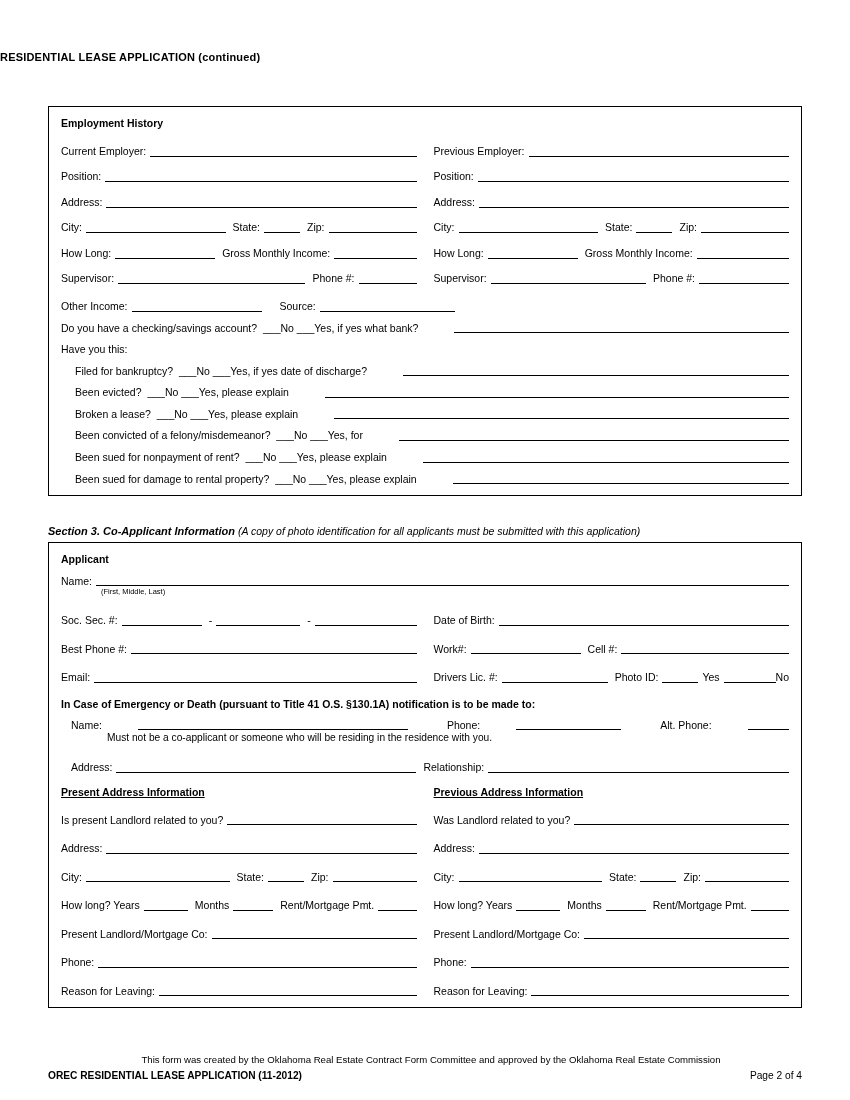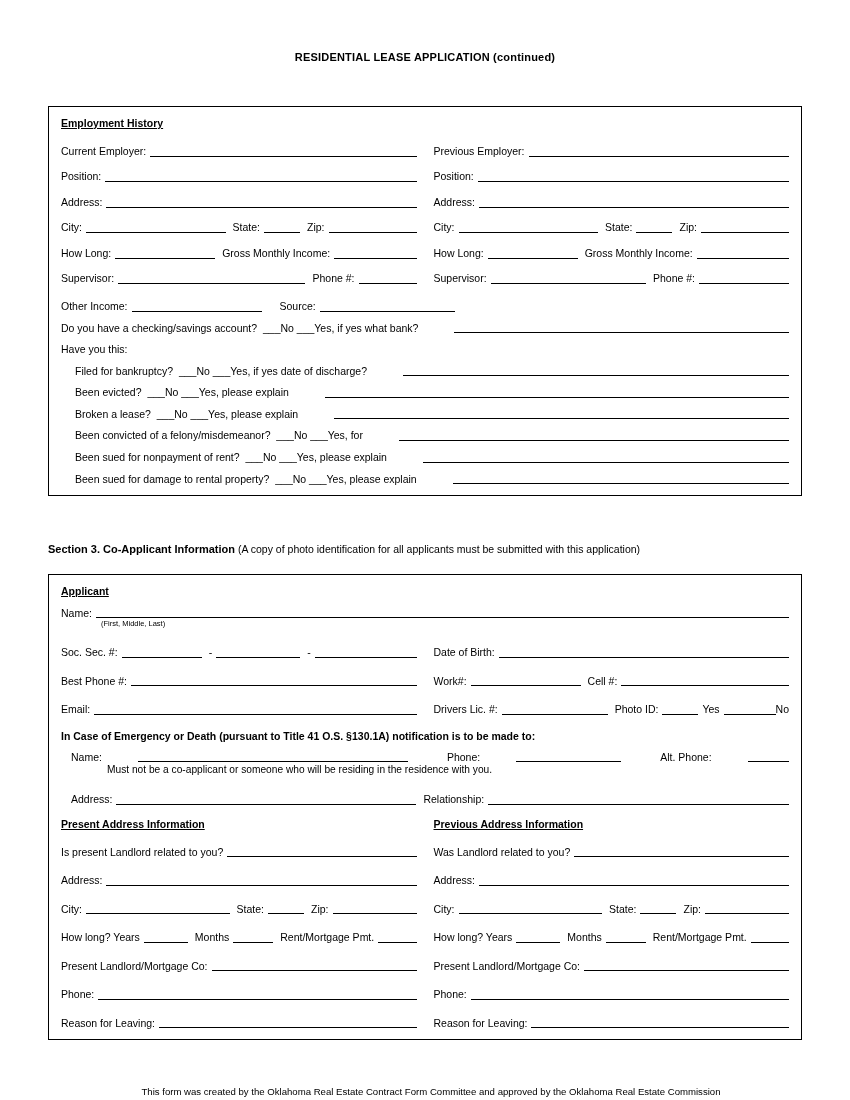--- a/index.html
+++ b/index.html
@@ -2,27 +2,27 @@
 <html><head>
 <meta charset="utf-8">
 <style>
   * { margin:0; padding:0; box-sizing:border-box; }
   html,body { background:#fff; }
   .page {
     width:850px; height:1100px; margin:0 auto; position:relative;
     font-family:"Liberation Sans", sans-serif; color:#000; background:#fff;
     overflow:hidden;
   }
-  .doc-title { text-align:center; font-weight:bold; font-size:11px; padding-top:51px; letter-spacing:.2px; }
+  .doc-title { font-weight:bold; font-size:11px; padding-top:51px; letter-spacing:.2px; }
 
   .box { border:1.6px solid #000; margin:0 48px; padding:8px 12px 10px 12px; }
   .box1 { margin-top:43px; }
-  .box2 { margin-top:19px; }
-
-  .sec-head { font-weight:bold; text-decoration:underline; font-size:10.5px; padding:2px 0 3px 0; }
+  .box2 { margin-top:5px; }
+
+  .sec-head { font-weight:bold; font-size:10.5px; padding:2px 0 3px 0; }
 
   .twocol { display:grid; grid-template-columns:1fr 1fr; column-gap:17px; }
   .half { display:flex; align-items:flex-end;text-align:right; }
 
   .row { display:flex; align-items:flex-end; font-size:10.5px; }
   .r26 { height:25.5px; }
   .r21 { height:21.6px;gap:32px; }
   .r28 { height:28.5px; }
   .r18 { height:19px; }
   .lbl { white-space:pre; line-height:1.2; flex:0 0 auto; }
@@ -33,21 +33,21 @@
   .fx { flex:0 0 auto; }
   .w36{width:36px} .w40{width:40px} .w44{width:44px} .w52{width:52px} .w58{width:58px}
   .w80{width:80px} .w84{width:84px} .w88{width:88px} .w90{width:90px} .w100{width:100px}
   .w105{width:105px} .w110{width:110px} .w130{width:130px} .w135{width:135px}
   .w270{width:270px} .w300{width:300px}
 
   .indent { padding-left:14px; }
   .pl10 { padding-left:10px; }
   .mt2 { margin-top:2px; }
 
-  .sec3-title { margin:47px 48px 0 48px; font-size:10.5px; }
+  .sec3-title { margin:29px 48px 0 48px; font-size:10.5px;font-style:italic; }
   .sec3-title .b { font-size:11px; }
 
   .hint { font-size:7.5px; padding-left:40px; height:11px; line-height:1.2; }
 
   .emg-head { font-weight:bold; font-size:10.5px; height:26px; display:flex; align-items:flex-end; }
   .note { font-size:10.2px; padding-left:46px; height:14px; line-height:1.3; }
 
   .addr-headings { height:24px; align-items:flex-end; }
   .addr-headings .hd { font-weight:bold; text-decoration:underline; font-size:10.5px; }
 

